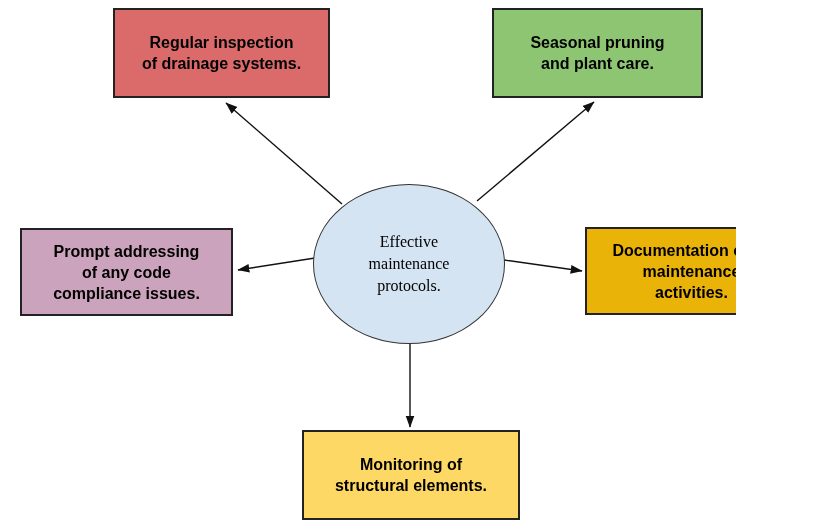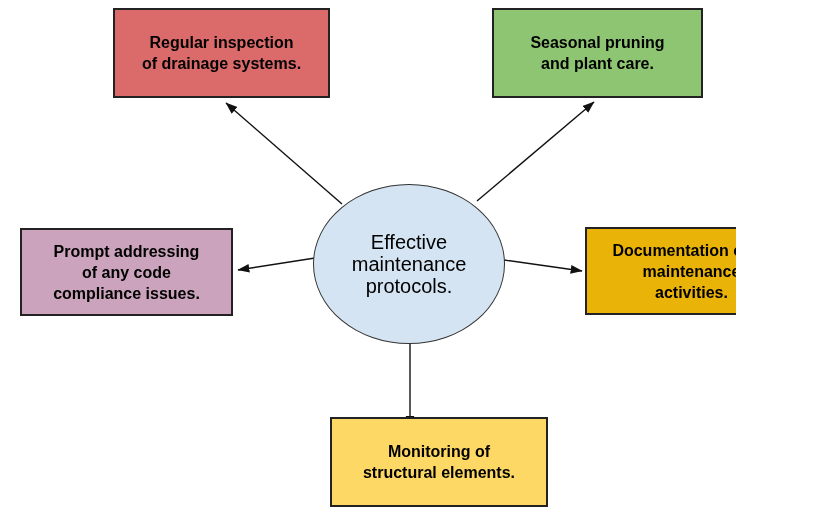--- a/index.html
+++ b/index.html
@@ -35,39 +35,40 @@
     font-size: 16px;
     line-height: 21px;
     color: #000000;
     white-space: pre-line;
     padding: 4px 8px;
   }
   .pos-top-left   { left: 113px; top: 8px;   width: 217px; height: 90px; }
   .pos-top-right  { left: 492px; top: 8px;   width: 211px; height: 90px; }
   .pos-left       { left: 20px;  top: 228px; width: 213px; height: 88px; }
   .pos-right      { left: 585px; top: 227px; width: 213px; height: 88px; }
-  .pos-bottom     { left: 302px; top: 417px; width: 218px; height: 90px; margin-left: 28px; }
+  .pos-bottom     { left: 302px; top: 430px; width: 218px; height: 90px; }
   .center-ellipse {
     position: absolute;
     left: 313px;
     top: 184px;
     width: 192px;
     height: 160px;
     box-sizing: border-box;
     border: 1.5px solid #333333;
     border-radius: 50%;
     display: flex;
     align-items: center;
     justify-content: center;
     text-align: center;
-    font-size: 20px;
+    font-size: 16px;
     font-weight: normal;
     line-height: 22px;
     color: #000000;
     white-space: pre-line;
+    font-family: Liberation Serif, serif;
   }
 </style>
 </head>
 <body>
 
 <div class="canvas">
 
   <svg class="arrow-layer" viewBox="0 0 822 530" xmlns="http://www.w3.org/2000/svg">
     <defs>
       <marker id="arrowhead" viewBox="0 0 10 10" refX="9" refY="5" markerWidth="9" markerHeight="9" orient="auto-start-reverse">

